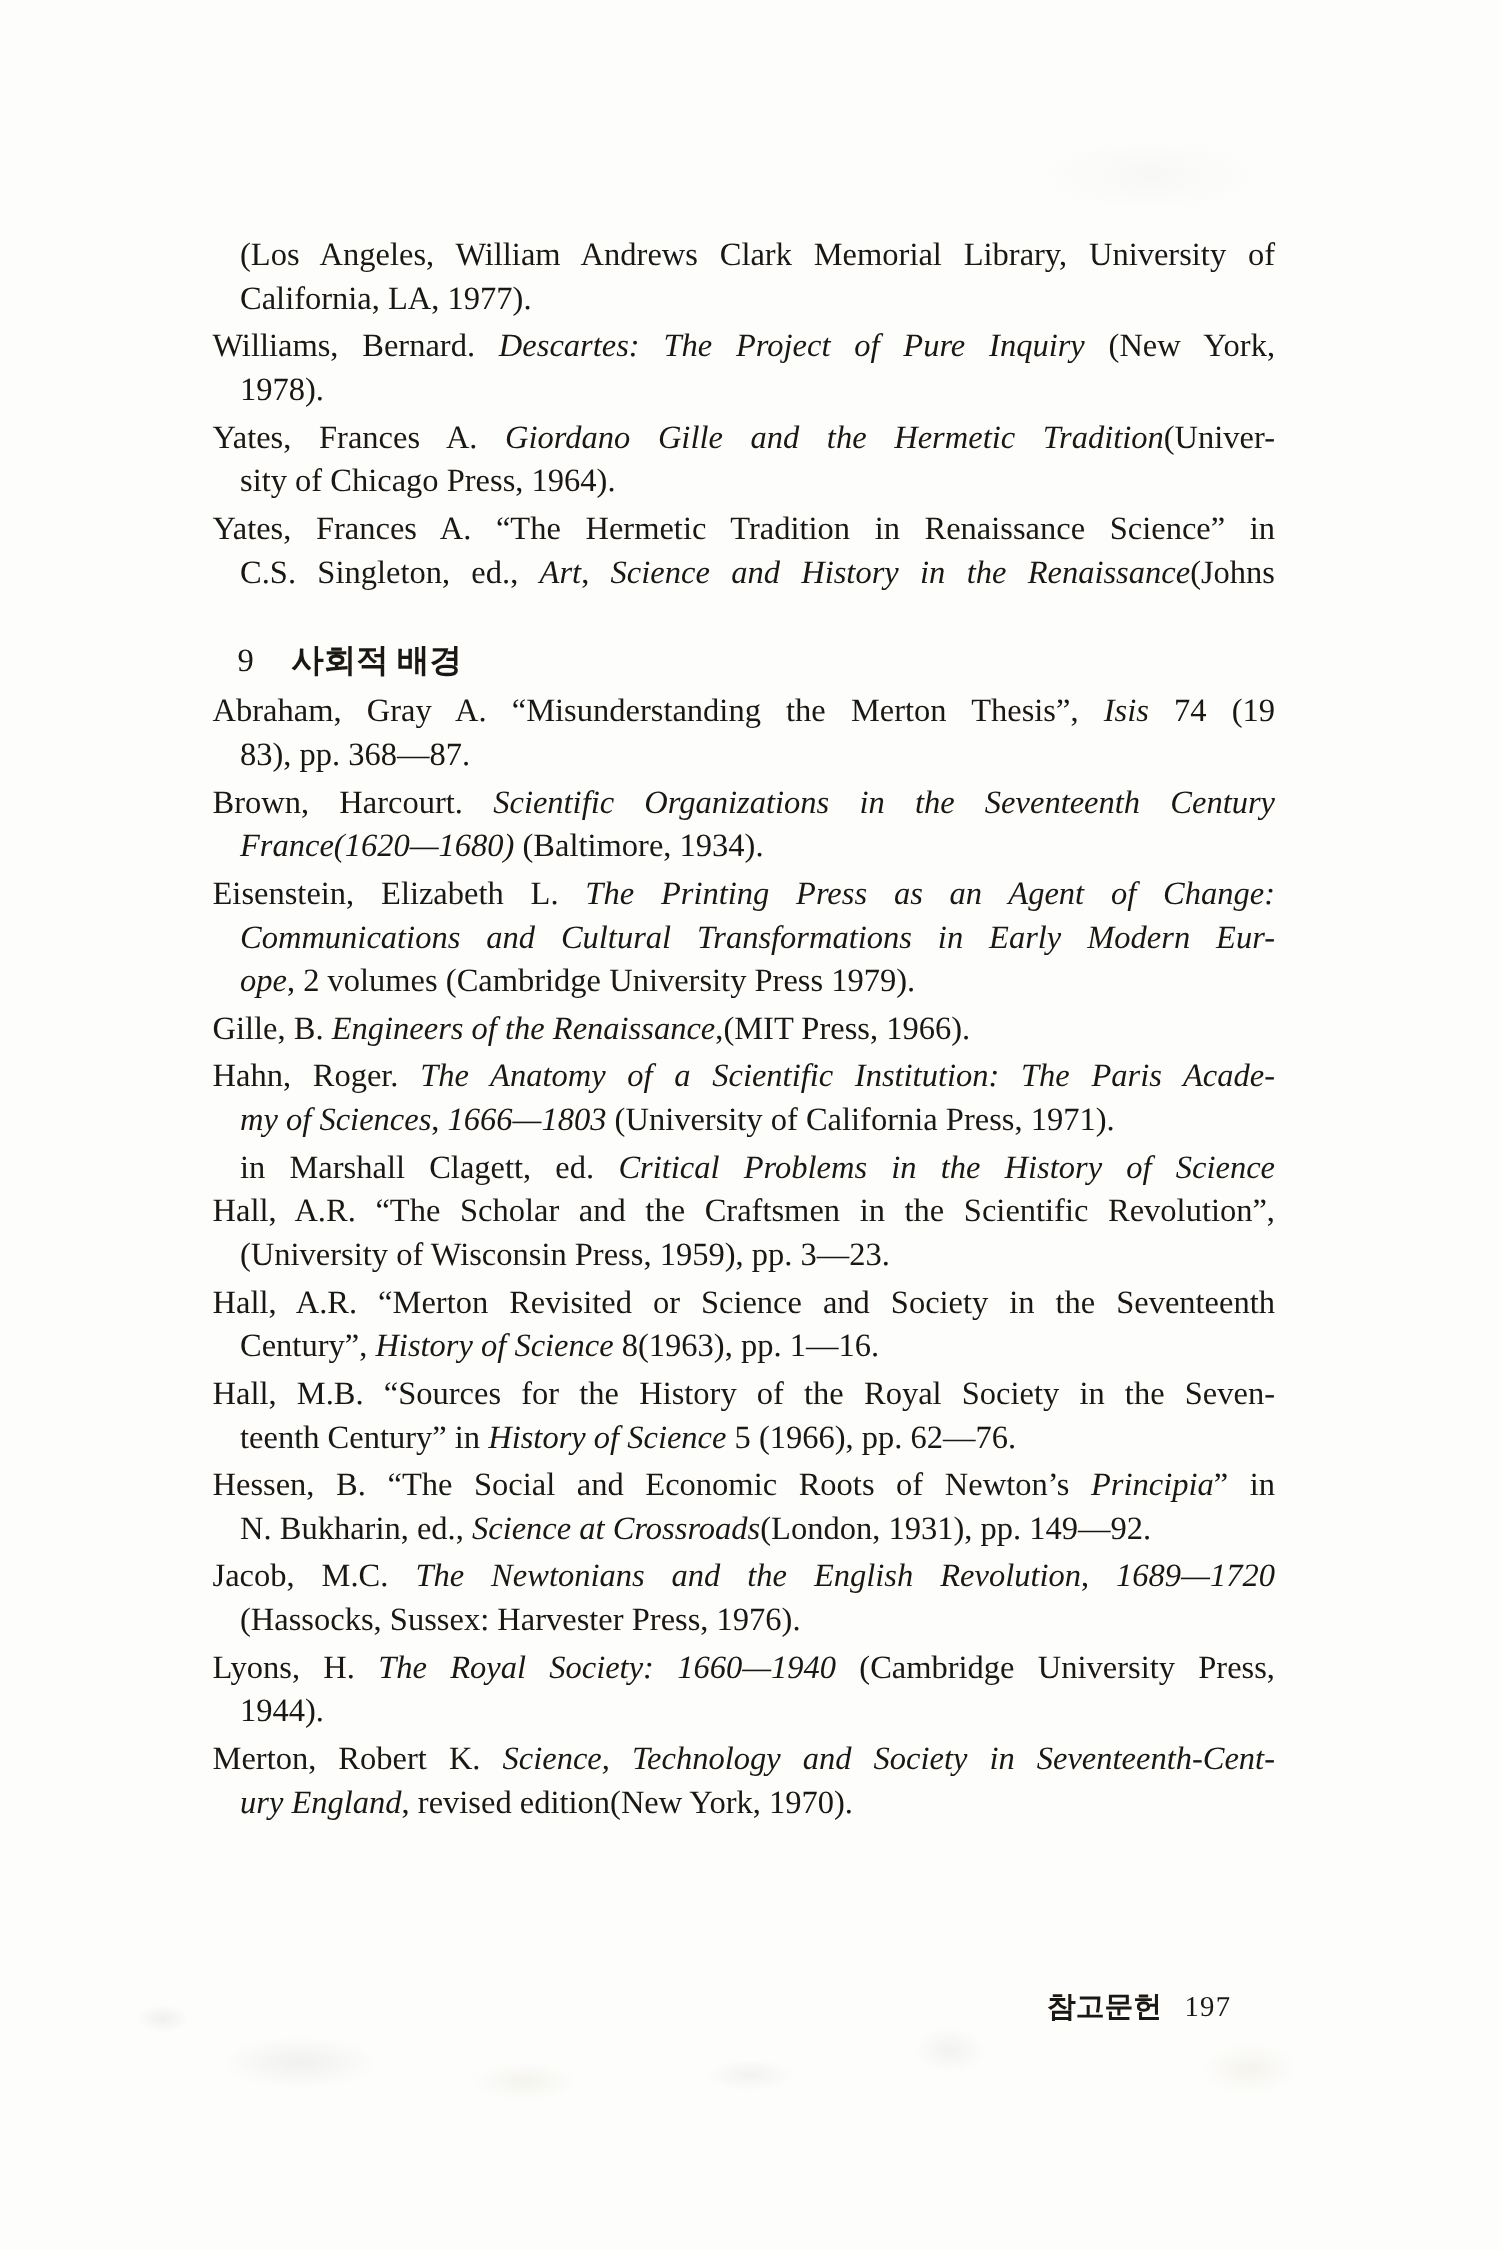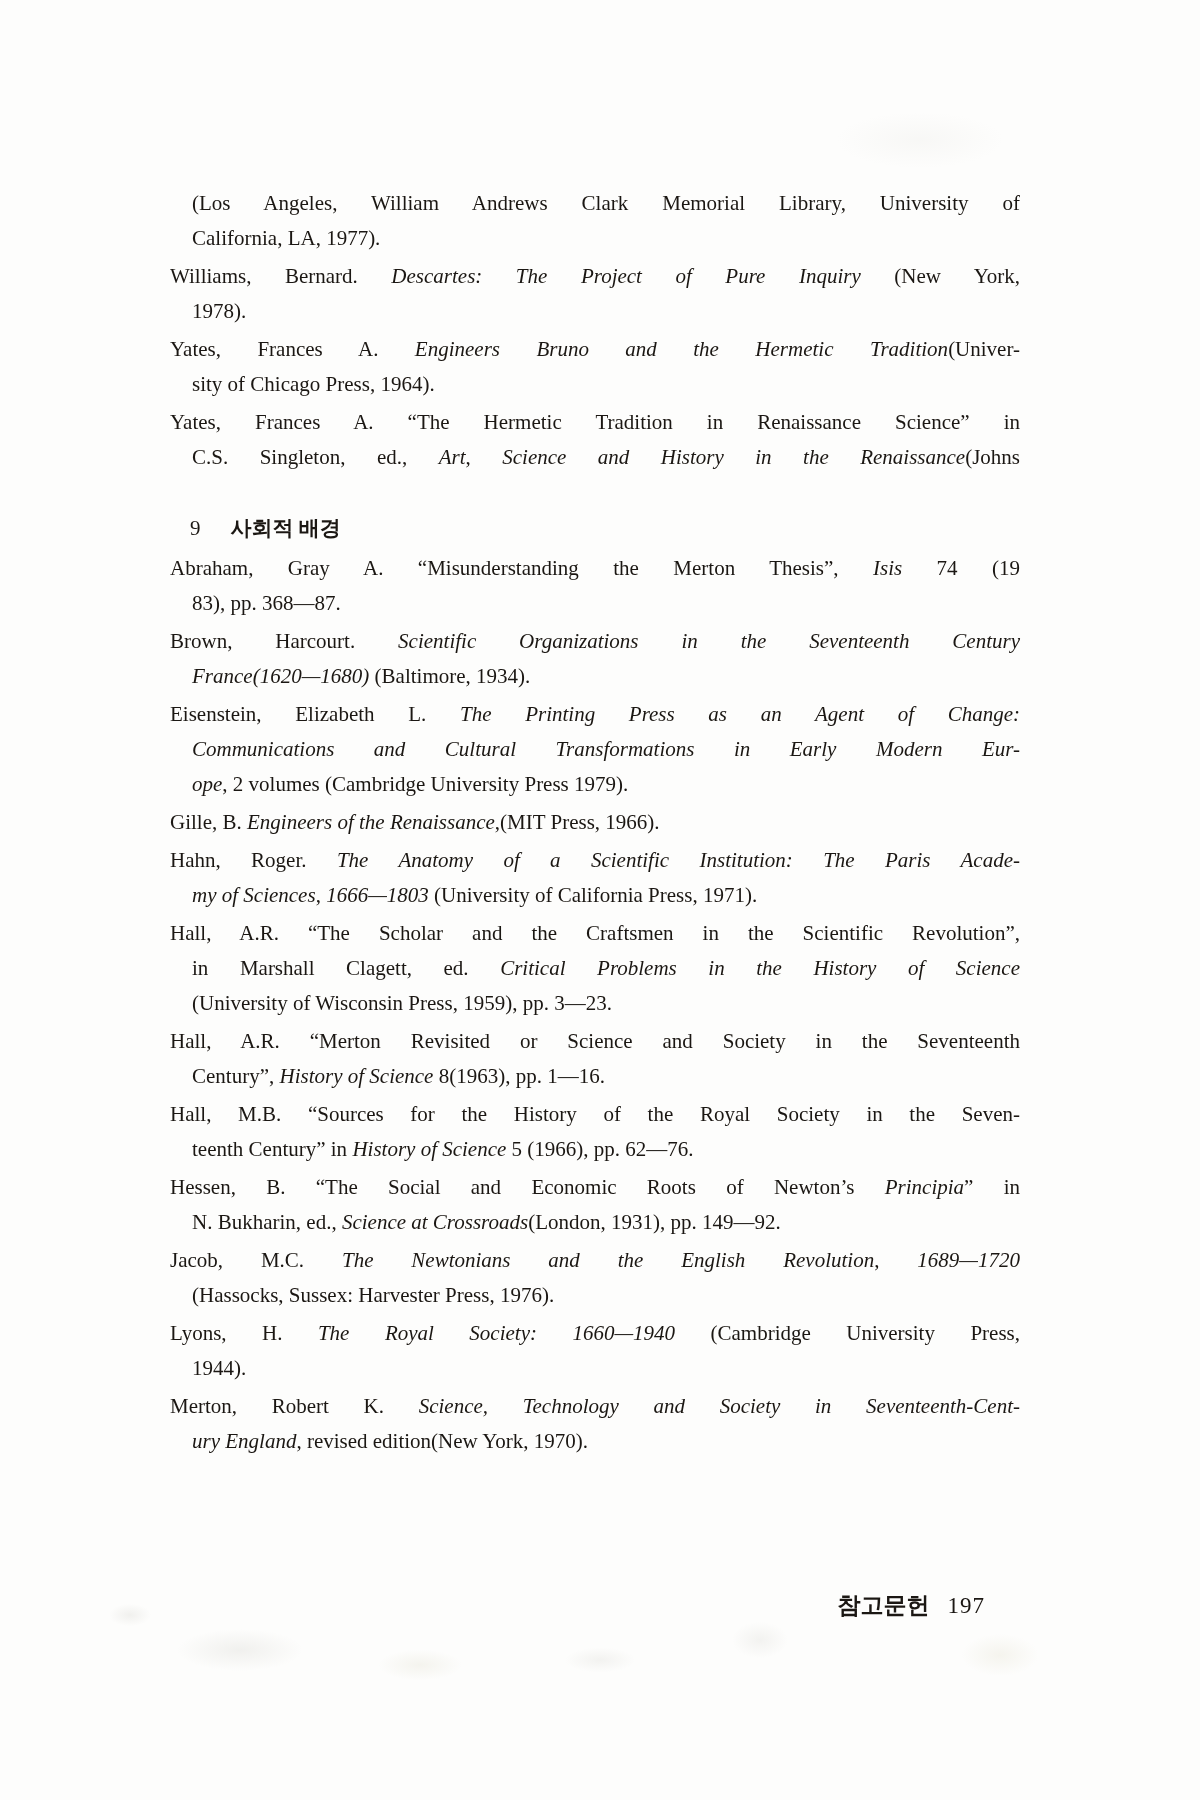--- a/index.html
+++ b/index.html
@@ -28,21 +28,21 @@
       radial-gradient(ellipse 40px 26px at 760px 1640px, rgba(150,148,135,0.10), transparent 70%),
       radial-gradient(ellipse 55px 30px at 1000px 1655px, rgba(195,188,150,0.14), transparent 70%),
       radial-gradient(ellipse 30px 16px at 130px 1615px, rgba(150,148,135,0.12), transparent 70%),
       radial-gradient(ellipse 120px 40px at 920px 140px, rgba(200,198,190,0.10), transparent 70%);
   }
   .bib {
     position: absolute;
     left: 170px;
     top: 186px;
     width: 850px;
-    font-size: 21px;
+    font-size: 26px;
     line-height: 35px;
     text-rendering: optimizeLegibility;
   }
   .entry + .entry { margin-top: 3px; }
   .line { text-align: left; }
   .line.just {
     text-align: justify;
     text-align-last: justify;
   }
   .line.cont { padding-left: 22px; }
@@ -77,21 +77,21 @@
   <div class="bib">
       <div class="entry">
         <div class="line cont just"><span>(Los Angeles, William Andrews Clark Memorial Library, University of</span></div>
         <div class="line cont"><span>California, LA, 1977).</span></div>
       </div>
       <div class="entry">
         <div class="line just"><span>Williams, Bernard. </span><span class="it">Descartes: The Project of Pure Inquiry</span><span> (New York,</span></div>
         <div class="line cont"><span>1978).</span></div>
       </div>
       <div class="entry">
-        <div class="line just"><span>Yates, Frances A. </span><span class="it">Engineers Bruno and the Hermetic Tradition</span><span>(Univer-</span></div>
+        <div class="line just"><span>Yates, Frances A. </span><span class="it">Giordano Gille and the Hermetic Tradition</span><span>(Univer-</span></div>
         <div class="line cont"><span>sity of Chicago Press, 1964).</span></div>
       </div>
       <div class="entry">
         <div class="line just"><span>Yates, Frances A. “The Hermetic Tradition in Renaissance Science” in</span></div>
         <div class="line cont just"><span>C.S. Singleton, ed., </span><span class="it">Art</span><span>, </span><span class="it">Science and History in the Renaissance</span><span>(Johns</span></div>
       </div>
       <div class="heading"><span class="num">9</span><span>사회적 배경</span></div>
       <div class="entry">
         <div class="line just"><span>Abraham, Gray A. “Misunderstanding the Merton Thesis”, </span><span class="it">Isis</span><span> 74 (19</span></div>
         <div class="line cont"><span>83), pp. 368—87.</span></div>
@@ -106,22 +106,22 @@
         <div class="line cont"><span class="it">ope</span><span>, 2 volumes (Cambridge University Press 1979).</span></div>
       </div>
       <div class="entry">
         <div class="line"><span>Gille, B. </span><span class="it">Engineers of the Renaissance</span><span>,(MIT Press, 1966).</span></div>
       </div>
       <div class="entry">
         <div class="line just"><span>Hahn, Roger. </span><span class="it">The Anatomy of a Scientific Institution: The Paris Acade-</span></div>
         <div class="line cont"><span class="it">my of Sciences</span><span>, </span><span class="it">1666—1803</span><span> (University of California Press, 1971).</span></div>
       </div>
       <div class="entry">
+        <div class="line cont just"><span>in Marshall Clagett, ed. </span><span class="it">Critical Problems in the History of Science</span></div>
         <div class="line just"><span>Hall, A.R. “The Scholar and the Craftsmen in the Scientific Revolution”,</span></div>
-        <div class="line cont just"><span>in Marshall Clagett, ed. </span><span class="it">Critical Problems in the History of Science</span></div>
         <div class="line cont"><span>(University of Wisconsin Press, 1959), pp. 3—23.</span></div>
       </div>
       <div class="entry">
         <div class="line just"><span>Hall, A.R. “Merton Revisited or Science and Society in the Seventeenth</span></div>
         <div class="line cont"><span>Century”, </span><span class="it">History of Science</span><span> 8(1963), pp. 1—16.</span></div>
       </div>
       <div class="entry">
         <div class="line just"><span>Hall, M.B. “Sources for the History of the Royal Society in the Seven-</span></div>
         <div class="line cont"><span>teenth Century” in </span><span class="it">History of Science</span><span> 5 (1966), pp. 62—76.</span></div>
       </div>

